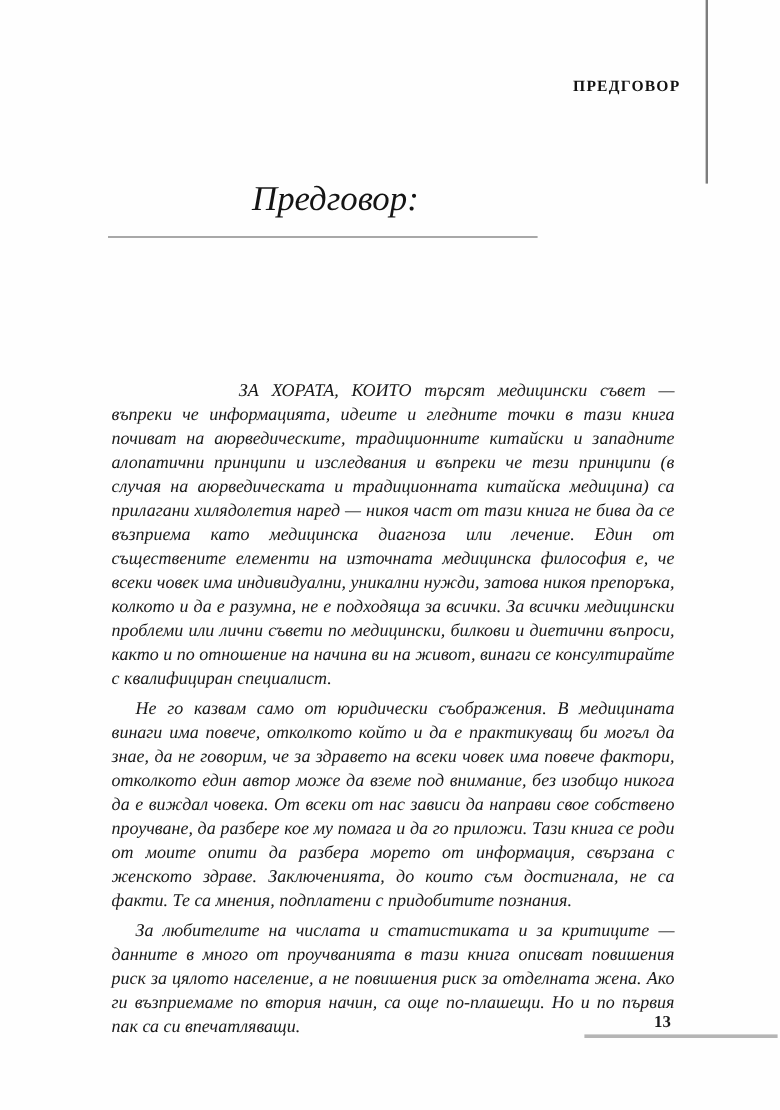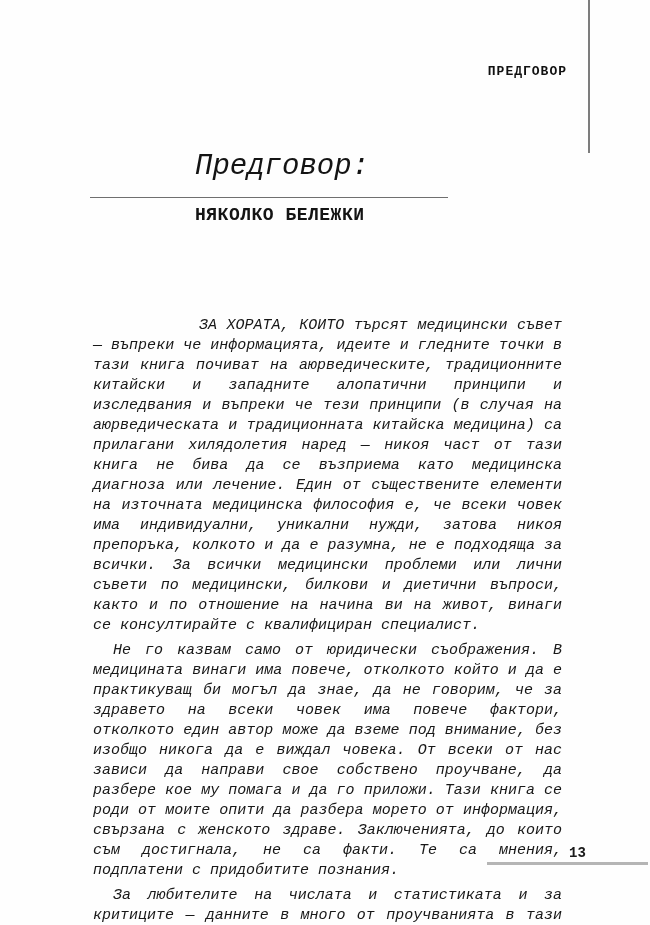--- a/index.html
+++ b/index.html
@@ -6,21 +6,21 @@
     margin: 0;
     padding: 0;
     background: #ffffff;
   }
   .page {
     position: relative;
     width: 650px;
     height: 925px;
     background: #fefefe;
     overflow: hidden;
-    font-family: Liberation Mono, monospace;
+    font-family: Liberation Serif, serif;
     color: #161616;
   }
   
   .corner-rule {
     position: absolute;
     left: 588px;
     top: 0;
     width: 2px;
     height: 153px;
     background: #7d7d7d;
@@ -29,21 +29,21 @@
     position: absolute;
     top: 64px;
     right: 83px;
     font-size: 13px;
     font-weight: bold;
     letter-spacing: 1px;
     color: #111111;
   }
   .title {
     position: absolute;
-    left: 195px;
+    left: 210px;
     top: 150px;
     margin: 0;
     font-size: 29px;
     font-weight: normal;
     font-style: italic;
     color: #141414;
   }
   .title-rule {
     position: absolute;
     left: 90px;
@@ -77,21 +77,21 @@
   }
   .body-text p {
     margin: 5px;
     text-indent: 20px;
   }
   .body-text p.first-para {
     text-indent: 106px;
   }
   .page-number {
     position: absolute;
-    left: 569px;
+    left: 545px;
     top: 845px;
     font-size: 14px;
     font-weight: bold;
     color: #1a1a1a;
   }
   .footer-rule {
     position: absolute;
     left: 487px;
     top: 862px;
     width: 161px;
@@ -105,21 +105,20 @@
 <div class="page">
 
   <div class="corner-rule"></div>
 
   <div class="running-header">ПРЕДГОВОР</div>
 
   <h1 class="title">Предговор:</h1>
 
   <div class="title-rule"></div>
 
-  <h2 class="subtitle">НЯКОЛКО БЕЛЕЖКИ</h2>
 
   <div class="body-text">
     <p class="first-para">ЗА ХОРАТА, КОИТО търсят медицински съвет — въпреки че информацията, идеите и гледните точки в тази книга почиват на аюрведическите, традиционните китайски и западните алопатични принципи и изследвания и въпреки че тези принципи (в случая на аюрведическата и традиционната китайска медицина) са прилагани хилядолетия наред — никоя част от тази книга не бива да се възприема като медицинска диагноза или лечение. Един от съществените елементи на източната медицинска философия е, че всеки човек има индивидуални, уникални нужди, затова никоя препоръка, колкото и да е разумна, не е подходяща за всички. За всички медицински проблеми или лични съвети по медицински, билкови и диетични въпроси, както и по отношение на начина ви на живот, винаги се консултирайте с квалифициран специалист.</p>
     <p>Не го казвам само от юридически съображения. В медицината винаги има повече, отколкото който и да е практикуващ би могъл да знае, да не говорим, че за здравето на всеки човек има повече фактори, отколкото един автор може да вземе под внимание, без изобщо никога да е виждал човека. От всеки от нас зависи да направи свое собствено проучване, да разбере кое му помага и да го приложи. Тази книга се роди от моите опити да разбера морето от информация, свързана с женското здраве. Заключенията, до които съм достигнала, не са факти. Те са мнения, подплатени с придобитите познания.</p>
     <p>За любителите на числата и статистиката и за критиците — данните в много от проучванията в тази книга описват повишения риск за цялото население, а не повишения риск за отделната жена. Ако ги възприемаме по втория начин, са още по-плашещи. Но и по първия пак са си впечатляващи.</p>
   </div>
 
   <div class="page-number">13</div>
 
   <div class="footer-rule"></div>

